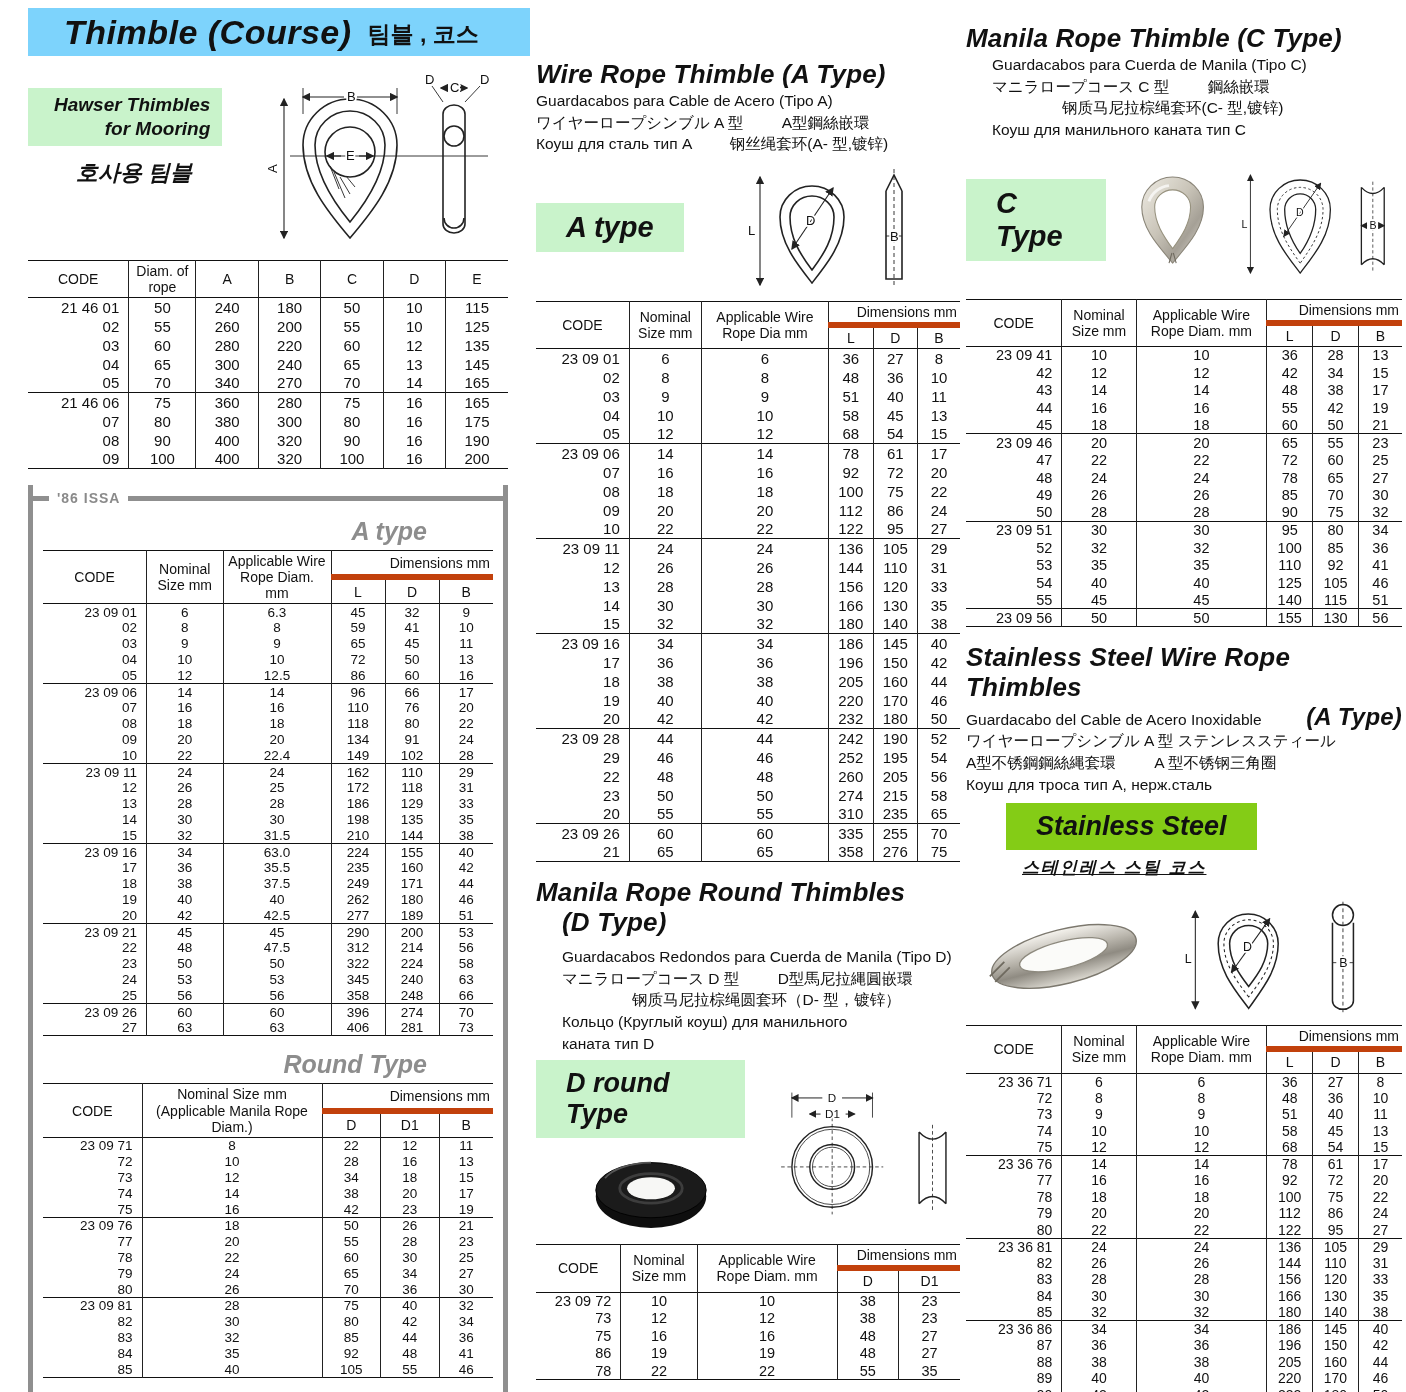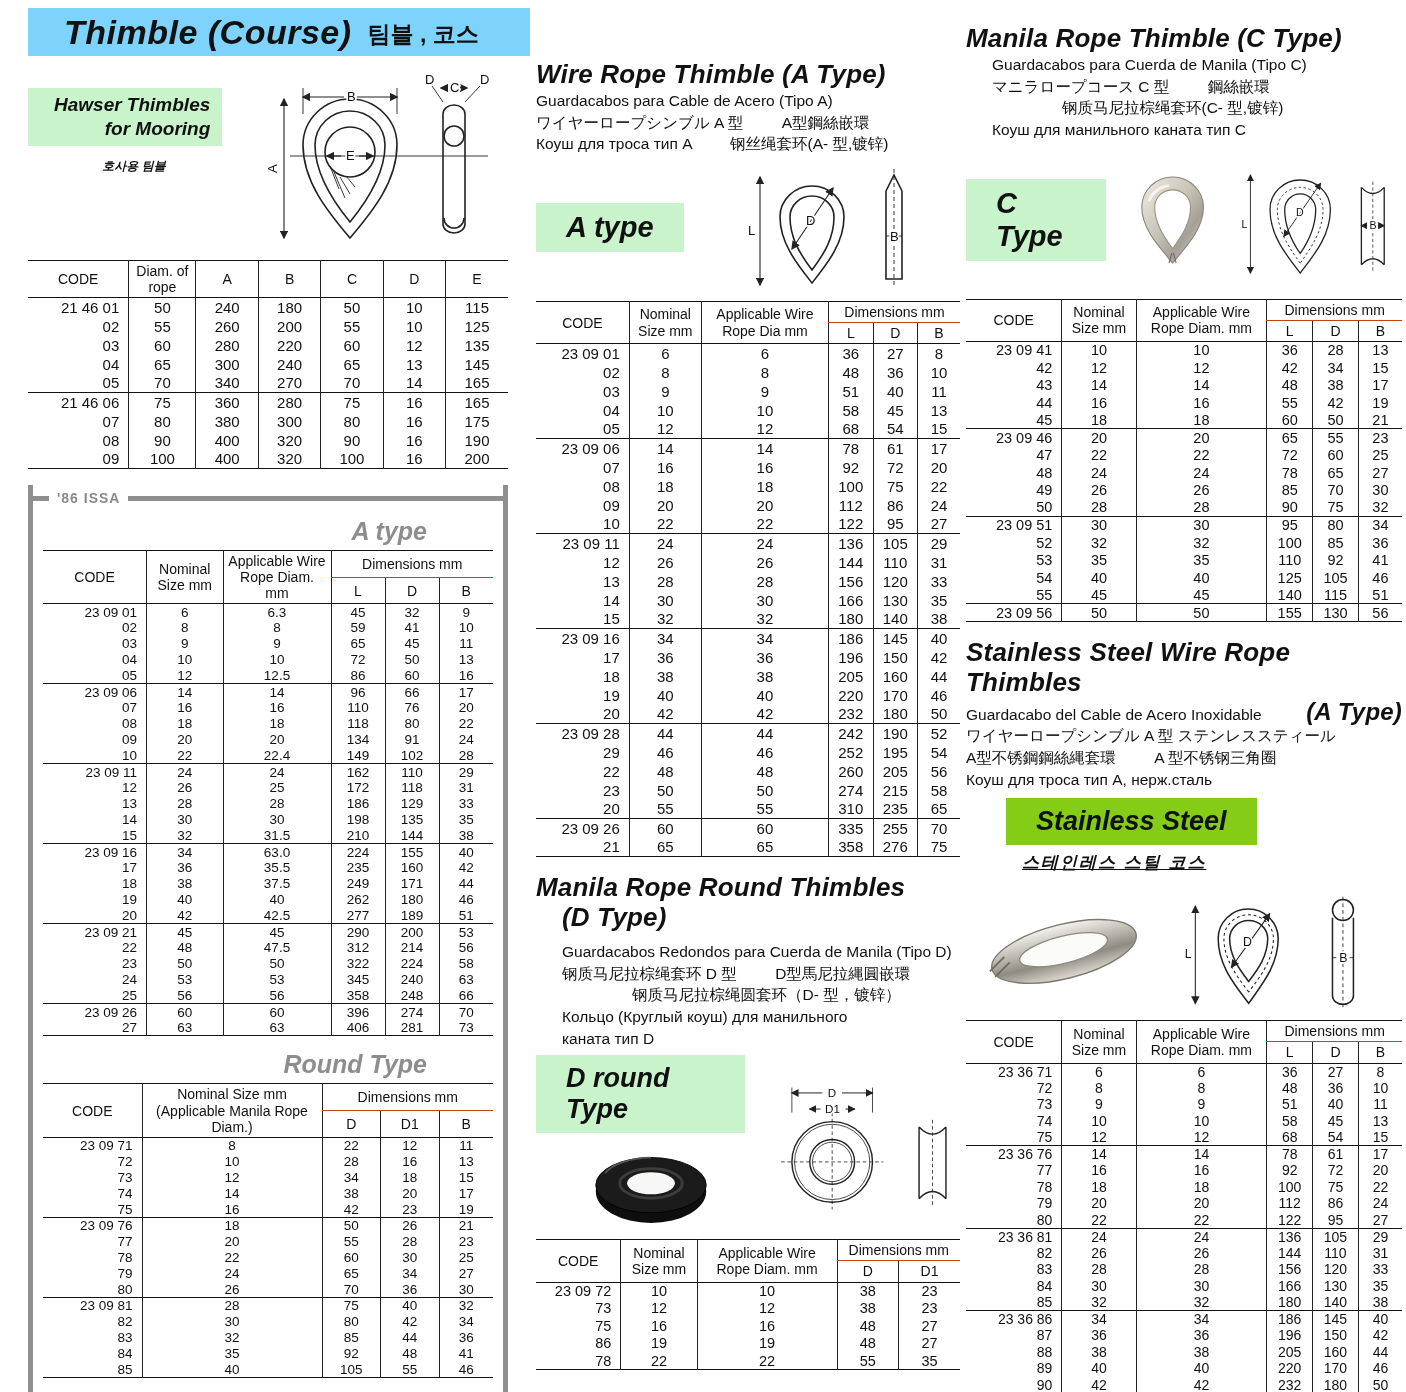--- a/index.html
+++ b/index.html
@@ -41,33 +41,33 @@
 
   
   table { border-collapse:collapse; width:100%; table-layout:fixed; }
   table { border-bottom:1.6px solid #111; }
   thead { border-top:1.6px solid #111; border-bottom:1.6px solid #111; }
   tbody + tbody { border-top:1.5px solid #111; }
   th, td { border-left:1px solid #222; text-align:center; vertical-align:middle; }
   th:first-child, td:first-child { border-left:none; }
   tr.sub th:first-child { border-left:1px solid #222; }
   th { font-weight:normal; font-size:14px; padding:2px 3px; line-height:1.15; }
-  th.dimhead { border-bottom:1px solid #c2410c; }
+  th.dimhead { border-bottom:6px solid #c2410c;text-align:right; }
   td { padding:0 5px; }
   td.code { text-align:right; padding-right:9px; white-space:pre; }
   .t-sm { font-size:13.5px; } .t-sm td { height:16px; }
   .t-md { font-size:15px;   } .t-md td { height:19px; }
   .t-d  { font-size:14.5px; } .t-d  td { height:17.5px; }
   .t-ss { font-size:14px;   } .t-ss td { height:16.5px; }
   .mt8 { margin-top:8px; } .mt12 { margin-top:12px; } .mt16 { margin-top:16px; }
 
   
   .hawser-top { display:flex; gap:4px; }
   .hawser-labels { width:212px; margin-top:16px; }
-  .hawser-kr { font-size:12px; font-style:italic; font-weight:bold; text-align:center; margin:12px 0 18px; }
+  .hawser-kr { font-size:22px; font-style:italic; font-weight:bold; text-align:center; margin:12px 0 18px; }
   .hawser-note { font-size:17px; font-weight:bold; font-style:italic; text-align:center; line-height:1.5; }
 
   
   .art-row { display:flex; align-items:center; gap:20px; margin:6px 0; }
   .stack { display:flex; flex-direction:column; gap:8px; }
 
   
   svg { display:block; }
   svg .ln   { stroke:#222; stroke-width:1.6; fill:none; }
   svg .thin { stroke:#222; stroke-width:.9;  fill:none; }
@@ -655,21 +655,21 @@
 
   <div class="col col-mid">
 
     <h2 class="sec">Wire Rope Thimble (A Type)</h2>
     <div class="subline">Guardacabos para Cable de Acero (Tipo A)</div>
     <div class="subline">
       <span>ワイヤーロープシンブル A 型</span>
       <span class="gap">A型鋼絲嵌環</span>
     </div>
     <div class="subline">
-      <span>Коуш для троса тип A</span>
+      <span>Коуш для сталь тип A</span>
       <span class="gap">钢丝绳套环(A- 型,镀锌)</span>
     </div>
 
     <div class="art-row">
       <span class="badge badge-big" style="background: rgb(201, 243, 203);">A type</span>
       <svg width="206" height="134" viewBox="0 0 206 134" style="margin-left:36px">
         <line class="dim" x1="20" y1="16" x2="20" y2="124" marker-start="url(#arr)" marker-end="url(#arr)"></line>
         <text class="halo" x="8" y="74">L</text>
         <path class="ln" d="M72,122 C57,103 40,82 40,56 A32,31 0 0 1 104,56 C104,82 87,103 72,122 Z"></path>
         <path class="ln" d="M72,109 C60,93 50,77 50,56 A22,21 0 0 1 94,56 C94,77 84,93 72,109 Z"></path>
@@ -932,21 +932,21 @@
             <td class="num">276</td>
             <td class="num">75</td>
           </tr>
         </tbody>
       </table>
 
     <h2 class="sec mt16">Manila Rope Round Thimbles</h2>
     <h2 class="sec indent1">(D Type)</h2>
     <div class="subline indent1 mt8">Guardacabos Redondos para Cuerda de Manila (Tipo D)</div>
     <div class="subline indent1">
-      <span>钢质马尼拉棕绳套环 D 型</span>
+      <span>マニラロープコース D 型</span>
       <span class="gap">D型馬尼拉縄圓嵌環</span>
     </div>
     <div class="subline indent2">钢质马尼拉棕绳圆套环（D- 型，镀锌）</div>
     <div class="subline indent1">Кольцо (Круглый коуш) для манильного</div>
     <div class="subline indent1">каната тип D</div>
 
     <div class="art-row">
       <div class="stack">
         <span class="badge badge-big" style="font-size: 27px; background: rgb(201, 243, 203);">D round Type</span>
         <svg width="150" height="92" viewBox="0 0 150 100" style="margin-left:40px">

